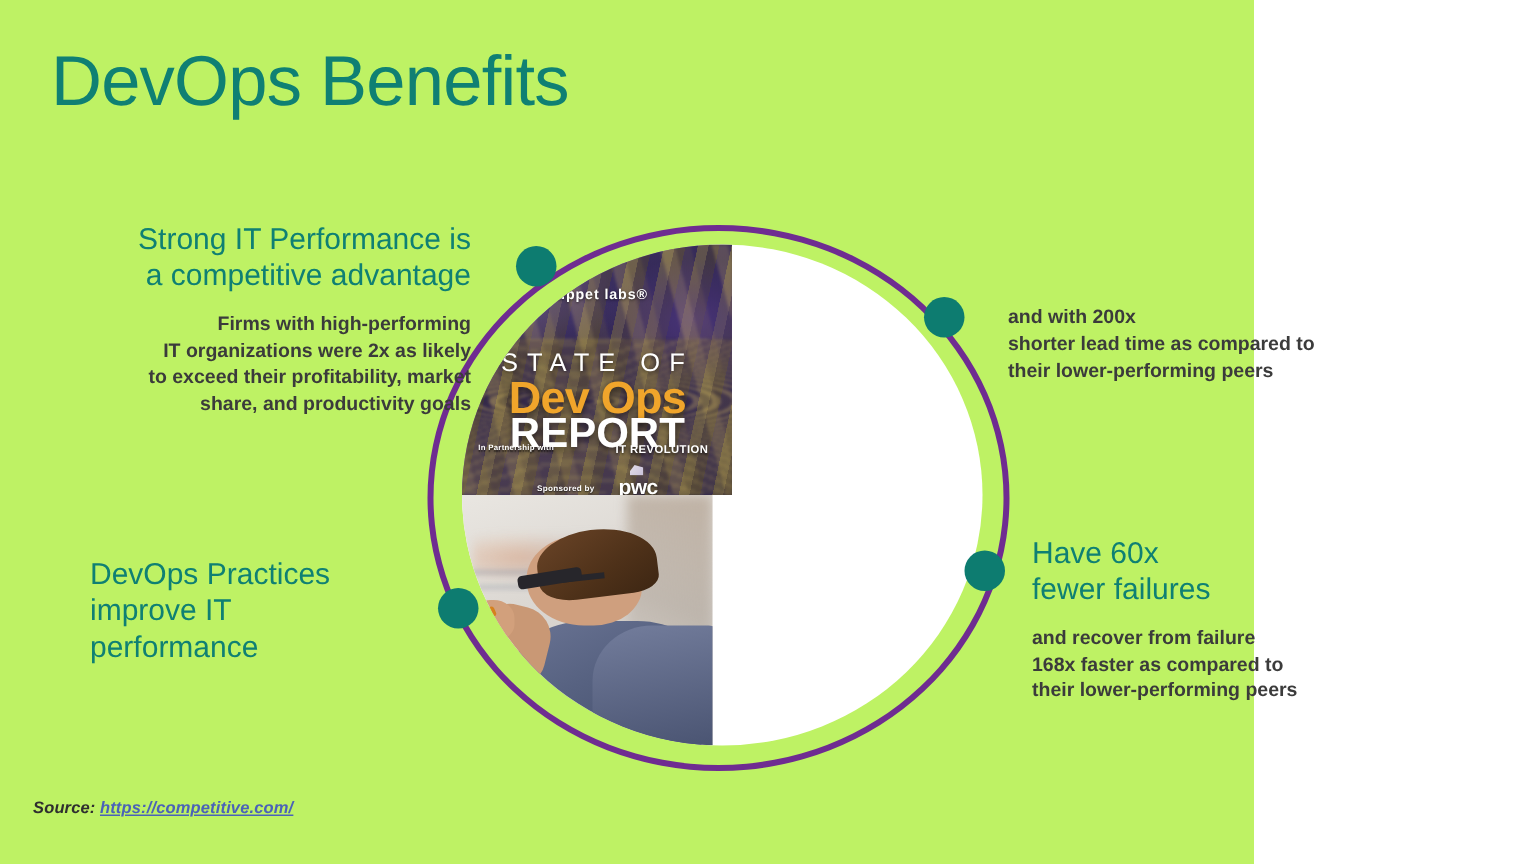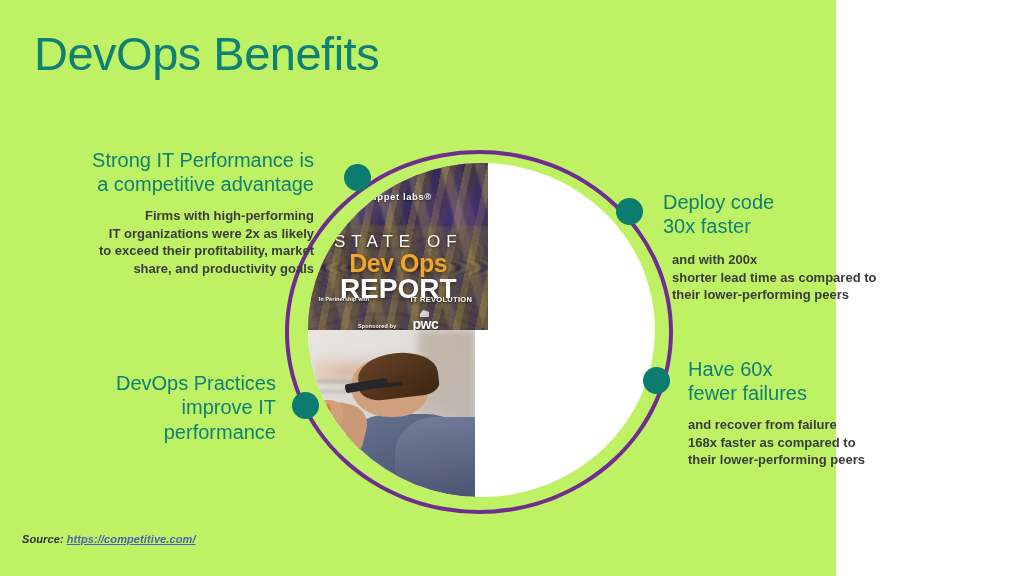--- a/index.html
+++ b/index.html
@@ -104,21 +104,21 @@
     font-size: 44px; font-weight: 700; letter-spacing: -1px;
     line-height: 1; text-shadow: 0 2px 4px rgba(0,0,0,.55);
   }
   .c-stateof {
     top: 41.5%;
     font-size: 17px; font-weight: 400; letter-spacing: 6px;
     text-shadow: 0 1px 3px rgba(0,0,0,.55);
   }
   .c-devops {
     top: 51.5%;
-    font-size: 25px; font-weight: 700; letter-spacing: -0.5px;
+    font-size: 30px; font-weight: 700; letter-spacing: -0.5px;
     color: #f0a52b;
     text-shadow: 0 2px 4px rgba(0,0,0,.5);
   }
   .c-report {
     top: 66%;
     font-size: 28px; font-weight: 700; letter-spacing: 0px;
     text-shadow: 0 2px 4px rgba(0,0,0,.5);
   }
   .c-partner {
     top: 79.5%; left: 6%; right: auto; text-align: left;
@@ -284,21 +284,21 @@
   #callout-strong-it {
     left: 58px; top: 148px;
     width: 256px;
     text-align: right;
   }
   #callout-strong-it .co-body { margin-top: 10px; }
 
   #callout-devops-practices {
     left: 60px; top: 371px;
     width: 216px;
-    text-align: right;
+    text-align: left;
   }
 
   #callout-deploy-code {
     left: 663px; top: 190px;
     width: 250px;
     text-align: left;
   }
   #callout-deploy-code .co-body { margin-top: 12px; margin-left: 9px; }
 
   #callout-fewer-failures {
@@ -384,22 +384,20 @@
   <div class="callout" id="callout-strong-it">
     <div class="co-head">Strong IT Performance is
 a competitive advantage</div>
     <div class="co-body">Firms with high-performing
 IT organizations were 2x as likely
 to exceed their profitability, market
 share, and productivity goals</div>
   </div>
 
   <div class="callout" id="callout-deploy-code">
-    <div class="co-head">Deploy code
-30x faster</div>
     <div class="co-body">and with 200x
 shorter lead time as compared to
 their lower-performing peers</div>
   </div>
 
   <div class="callout" id="callout-fewer-failures">
     <div class="co-head">Have 60x
 fewer failures</div>
     <div class="co-body">and recover from failure
 168x faster as compared to

